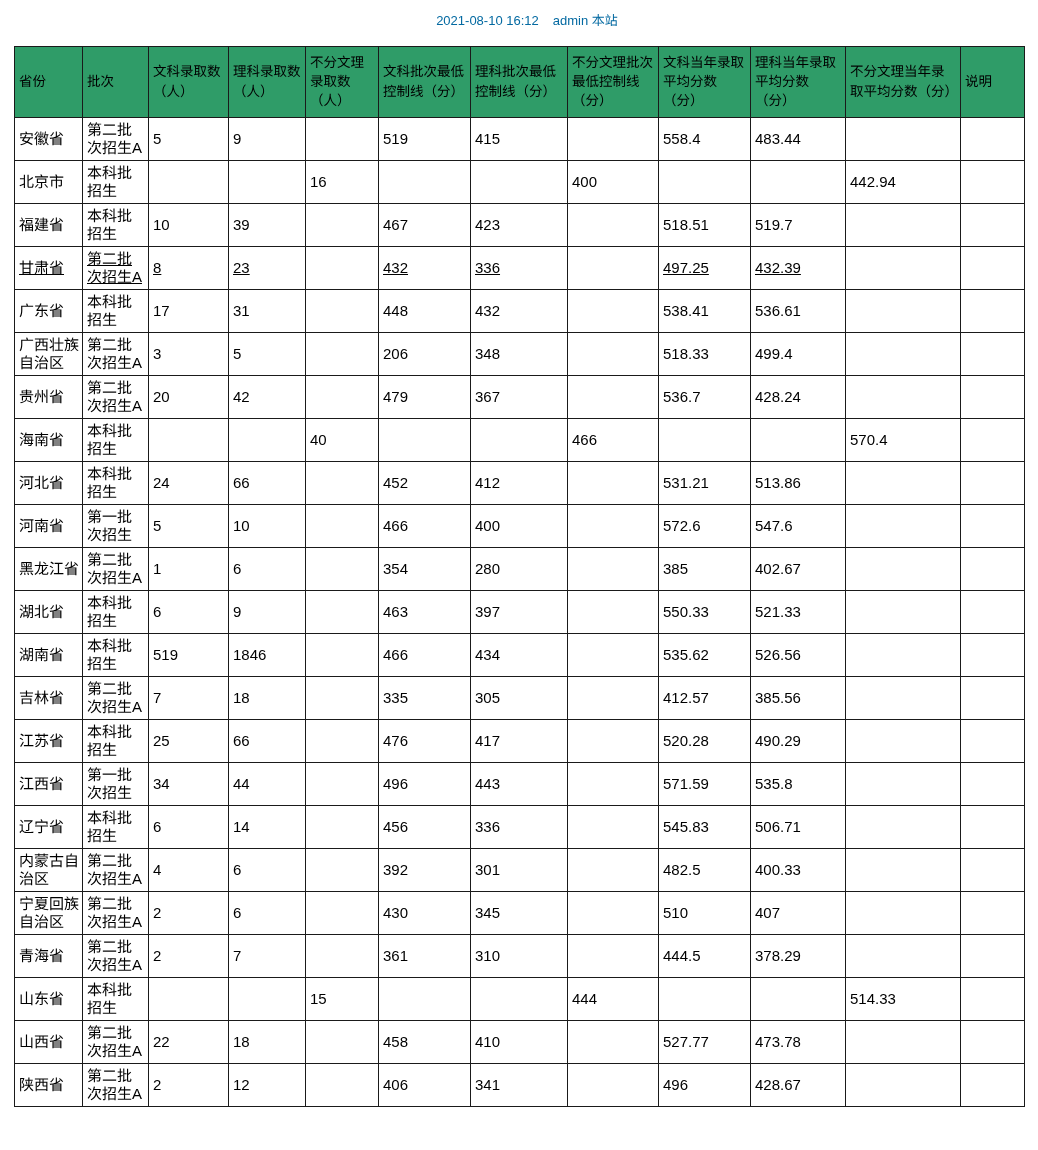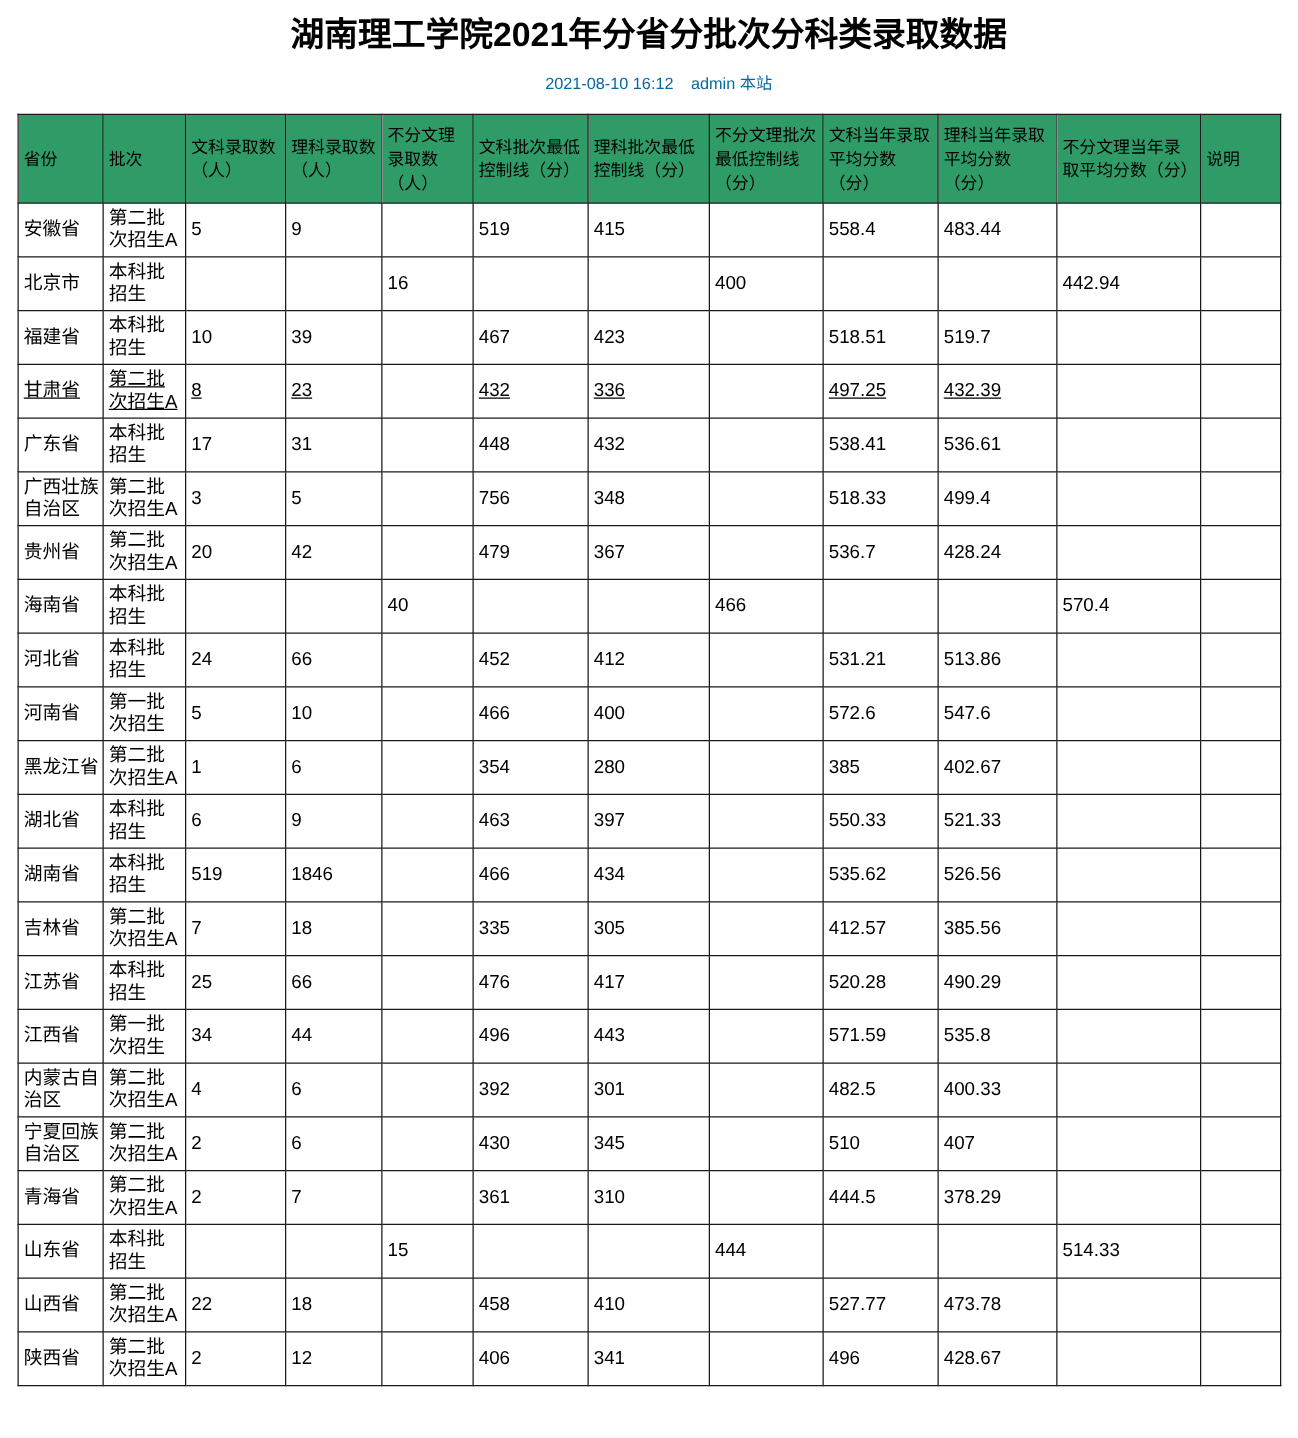--- a/index.html
+++ b/index.html
@@ -107,21 +107,20 @@
   col.w-wk-avg    { width: 92px; }
   col.w-lk-avg    { width: 95px; }
   col.w-bf-avg    { width: 115px; }
   col.w-note      { width: 64px; }
 </style>
 </head>
 <body>
 
 <div class="page">
 
-  <h1 class="doc-title">湖南理工学院2021年分省分批次分科类录取数据</h1>
 
   <div class="doc-meta">
     <span>2021-08-10 16:12</span><span class="meta-gap"></span><span>admin</span>&nbsp;<span>本站</span>
   </div>
 
   <div class="table-wrap">
     <table class="data">
       <colgroup>
         <col class="w-prov">
           <col class="w-batch">
@@ -222,21 +221,21 @@
             <td class="num-big">536.61</td>
             <td class="num-big"></td>
             <td class="num-big"></td>
           </tr>
           <tr style="height: 42px; margin-top: 28px;">
             <td class="c-prov">广西壮族自治区</td>
             <td class="c-batch">第二批次招生A</td>
             <td class="num-big">3</td>
             <td class="num-big">5</td>
             <td class="num-big"></td>
-            <td class="num-small">756</td>
+            <td class="num-small">206</td>
             <td class="num-big">348</td>
             <td class="num-big"></td>
             <td class="num-big">518.33</td>
             <td class="num-big">499.4</td>
             <td class="num-big"></td>
             <td class="num-big"></td>
           </tr>
           <tr style="height: 42px;">
             <td class="c-prov">贵州省</td>
             <td class="c-batch">第二批次招生A</td>
@@ -370,20 +369,34 @@
             <td class="num-big">44</td>
             <td class="num-big"></td>
             <td class="num-small">496</td>
             <td class="num-big">443</td>
             <td class="num-big"></td>
             <td class="num-big">571.59</td>
             <td class="num-big">535.8</td>
             <td class="num-big"></td>
             <td class="num-big"></td>
           </tr>
+          <tr>
+            <td class="c-prov">辽宁省</td>
+            <td class="c-batch">本科批招生</td>
+            <td class="num-big">6</td>
+            <td class="num-big">14</td>
+            <td class="num-big"></td>
+            <td class="num-small">456</td>
+            <td class="num-big">336</td>
+            <td class="num-big"></td>
+            <td class="num-big">545.83</td>
+            <td class="num-big">506.71</td>
+            <td class="num-big"></td>
+            <td class="num-big"></td>
+          </tr>
           <tr style="height: 42px;">
             <td class="c-prov">内蒙古自治区</td>
             <td class="c-batch">第二批次招生A</td>
             <td class="num-big">4</td>
             <td class="num-big">6</td>
             <td class="num-big"></td>
             <td class="num-small">392</td>
             <td class="num-big">301</td>
             <td class="num-big"></td>
             <td class="num-big">482.5</td>

